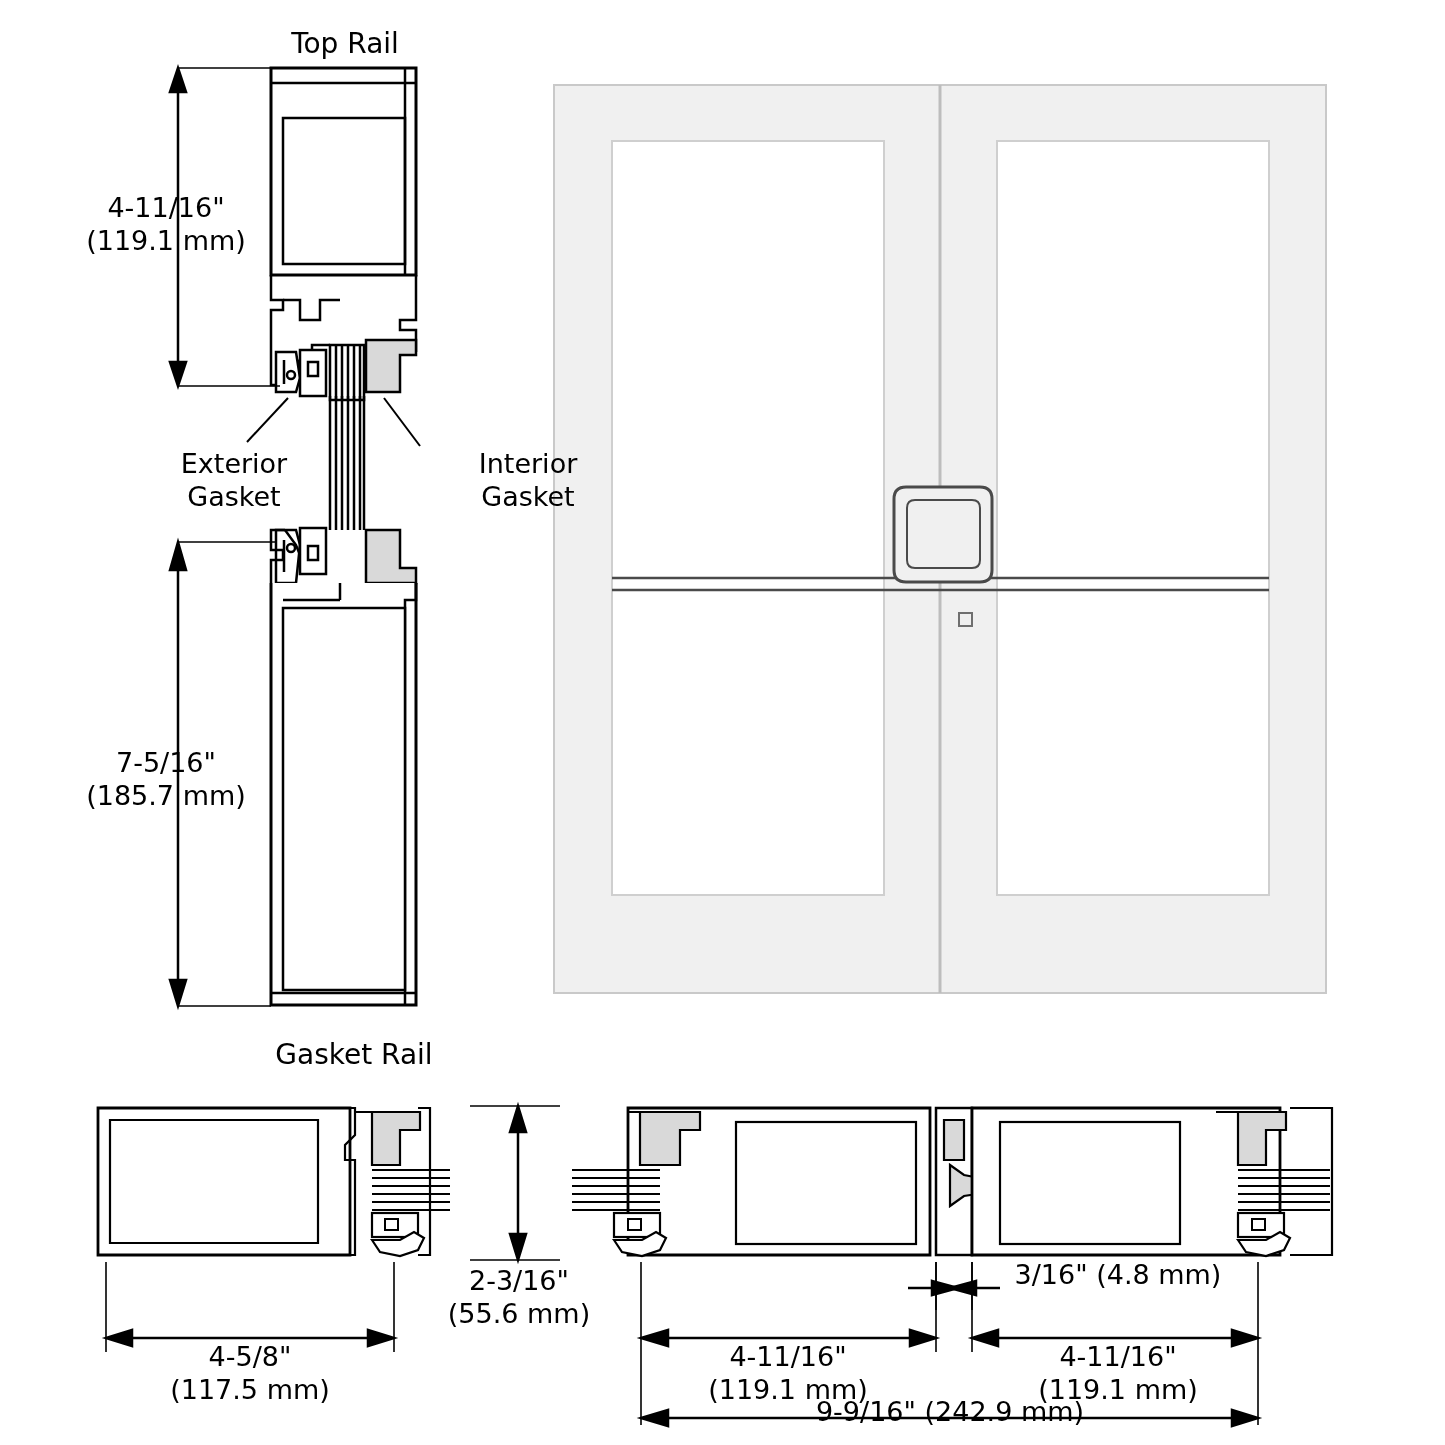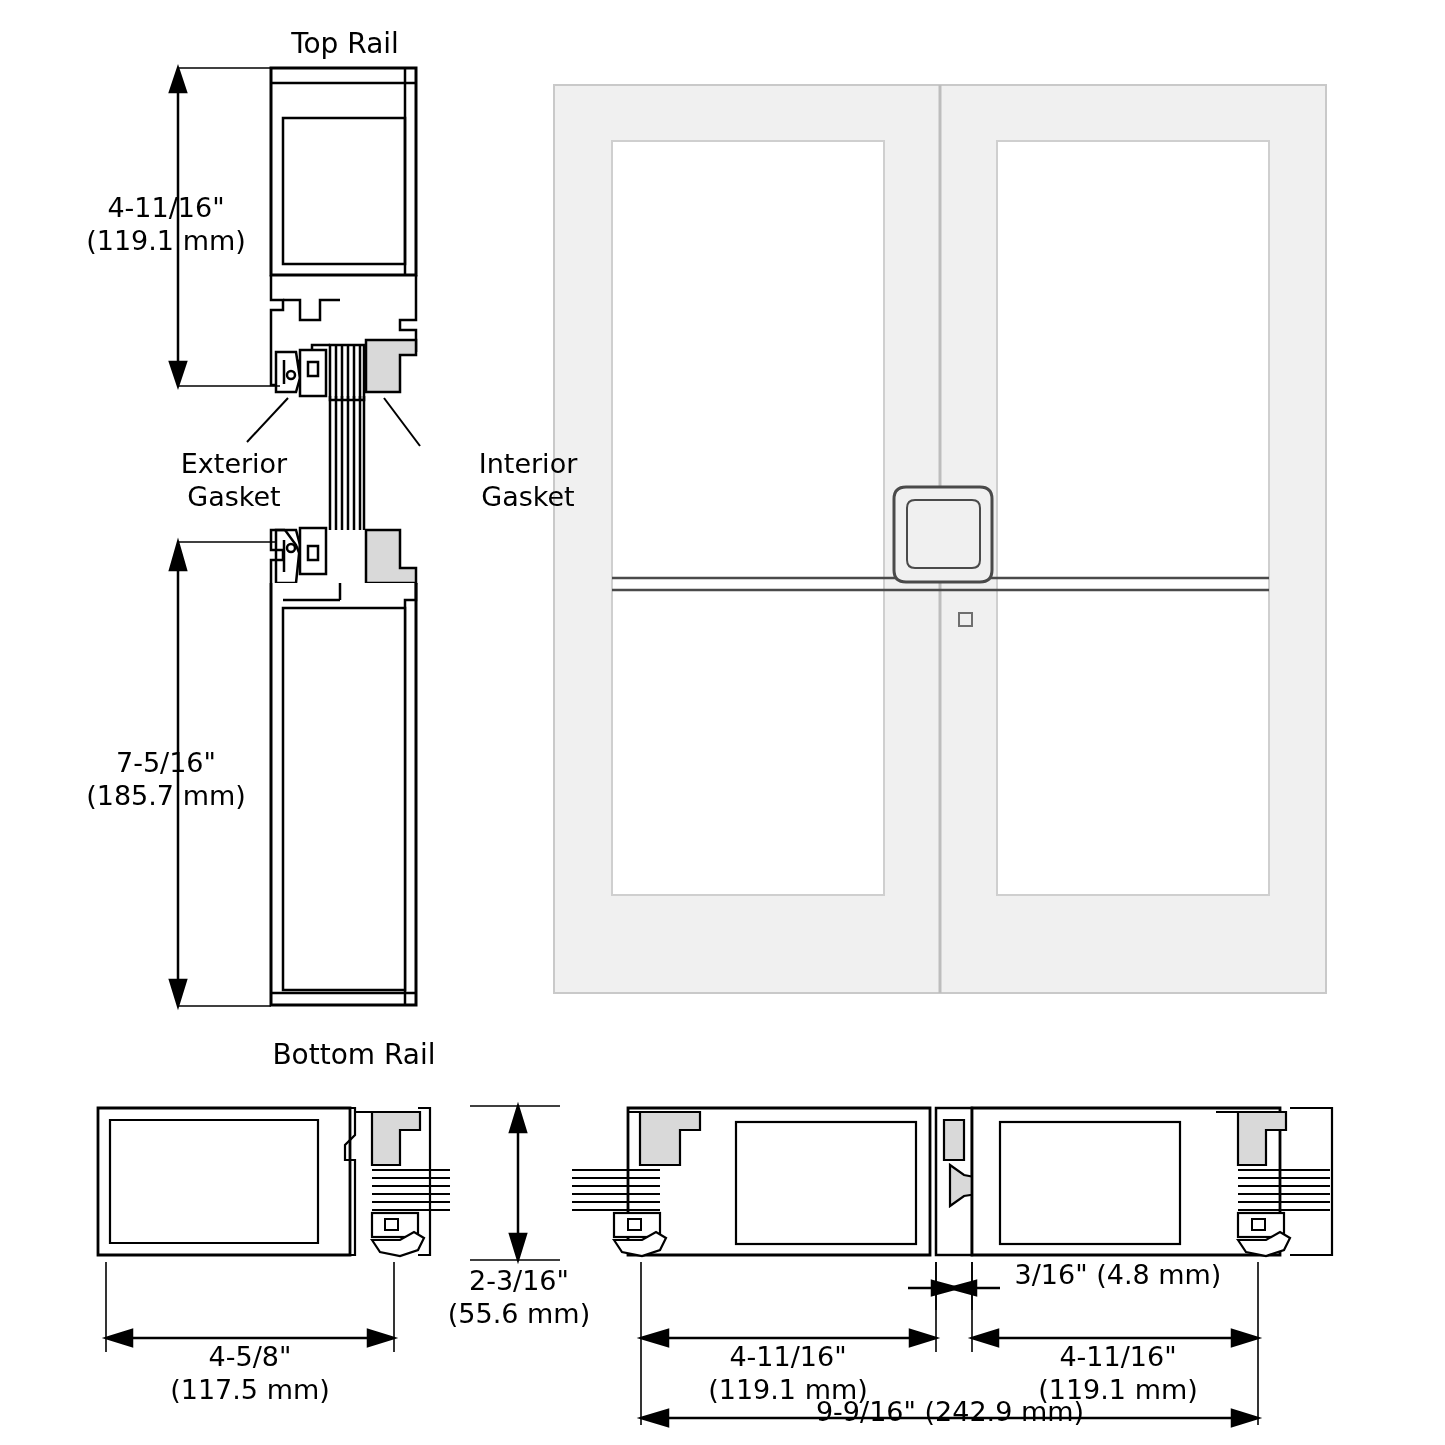--- a/index.html
+++ b/index.html
@@ -277,21 +277,21 @@
 
   <div class="lbl" style="left:134px; top:447px; width:200px;">Exterior
 Gasket</div>
 
   <div class="lbl" style="left:428px; top:447px; width:200px;">Interior
 Gasket</div>
 
   <div class="lbl" style="left:66px; top:746px; width:200px;">7-5/16"
 (185.7 mm)</div>
 
-  <div class="lbl ttl" style="left:244px; top:1038px; width:220px;">Bottom Rail</div>
+  <div class="lbl ttl" style="left:244px; top:1038px; width:220px;">Gasket Rail</div>
 
   <div class="lbl" style="left:436px; top:1264px; width:166px;">2-3/16"
 (55.6 mm)</div>
 
   <div class="lbl" style="left:150px; top:1340px; width:200px;">4-5/8"
 (117.5 mm)</div>
 
   <div class="lbl" style="left:688px; top:1340px; width:200px;">4-11/16"
 (119.1 mm)</div>
 

